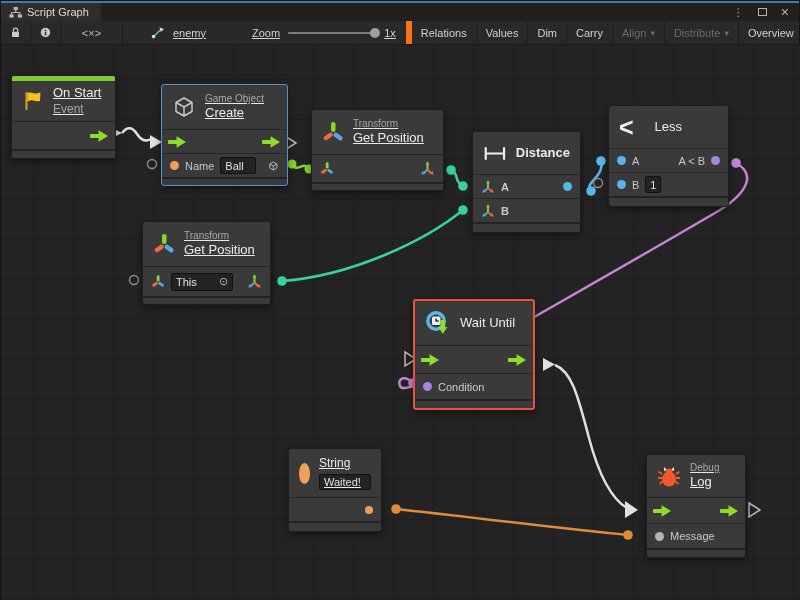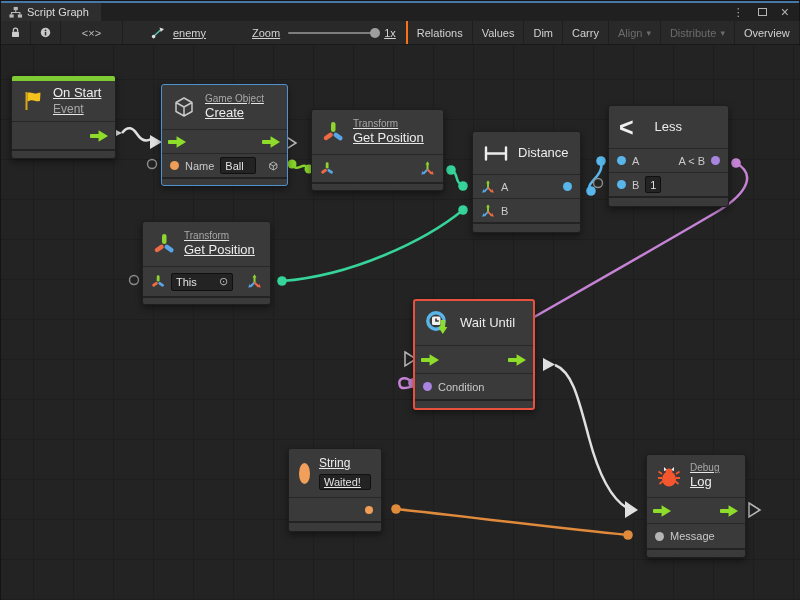--- a/index.html
+++ b/index.html
@@ -115,21 +115,21 @@
       <span>enemy</span>
     </div>
     <div class="zoom-group" style="margin-left:26px">
       <span>Zoom</span>
       <div class="slider-track">
         <div class="slider-handle"></div>
       </div>
       <span>1x</span>
     </div>
     <div class="tb-spacer"></div>
-    <div class="tbtn" style="border-left:2px solid #f97316">Relations</div>
+    <div class="tbtn" style="border-left:6px solid #f97316">Relations</div>
     <div class="tbtn">Values</div>
     <div class="tbtn">Dim</div>
     <div class="tbtn">Carry</div>
     <div class="tbtn disabled">
       <span>Align</span>
       <span class="caret">▾</span>
     </div>
     <div class="tbtn disabled">
       <span>Distribute</span>
       <span class="caret">▾</span>
@@ -277,21 +277,21 @@
             <polygon points="5.5,3.4 9.5,3.4 7.5,0.2" fill="#8ed32f"></polygon>
           <path d="M7.5 8.5 L4 12" stroke="#58a6e8" stroke-width="2"></path>
             <polygon points="2.6,9.9 5.4,12.9 1.2,13.6" fill="#58a6e8"></polygon>
           <path d="M7.5 8.5 L11 12" stroke="#ed6a45" stroke-width="2"></path>
             <polygon points="9.6,12.9 12.4,9.9 13.8,13.6" fill="#ed6a45"></polygon>
         </svg>
       </div>
       <div class="footer" style="height:8px"></div>
     </div>
 
-    <div class="node" style="left:471px; top:86px; width:109px;">
+    <div class="node" style="left:471px; top:86px; width:109px;font-weight:bold;">
       <div class="hdr" style="height:42px">
         <svg width="26" height="15" viewBox="0 0 26 15">
           <path d="M3 1.5 V13.5 M23 1.5 V13.5 M3 7.5 H23" stroke="#ededed" stroke-width="2.4" stroke-linecap="round" fill="none"></path>
         </svg>
         <span class="ttl">Distance</span>
       </div>
       <div class="row" style="height:24px">
         <svg width="14" height="14" viewBox="0 0 15 15">
           <path d="M7.5 8.5 V3" stroke="#8ed32f" stroke-width="2"></path>
             <polygon points="5.5,3.4 9.5,3.4 7.5,0.2" fill="#8ed32f"></polygon>

